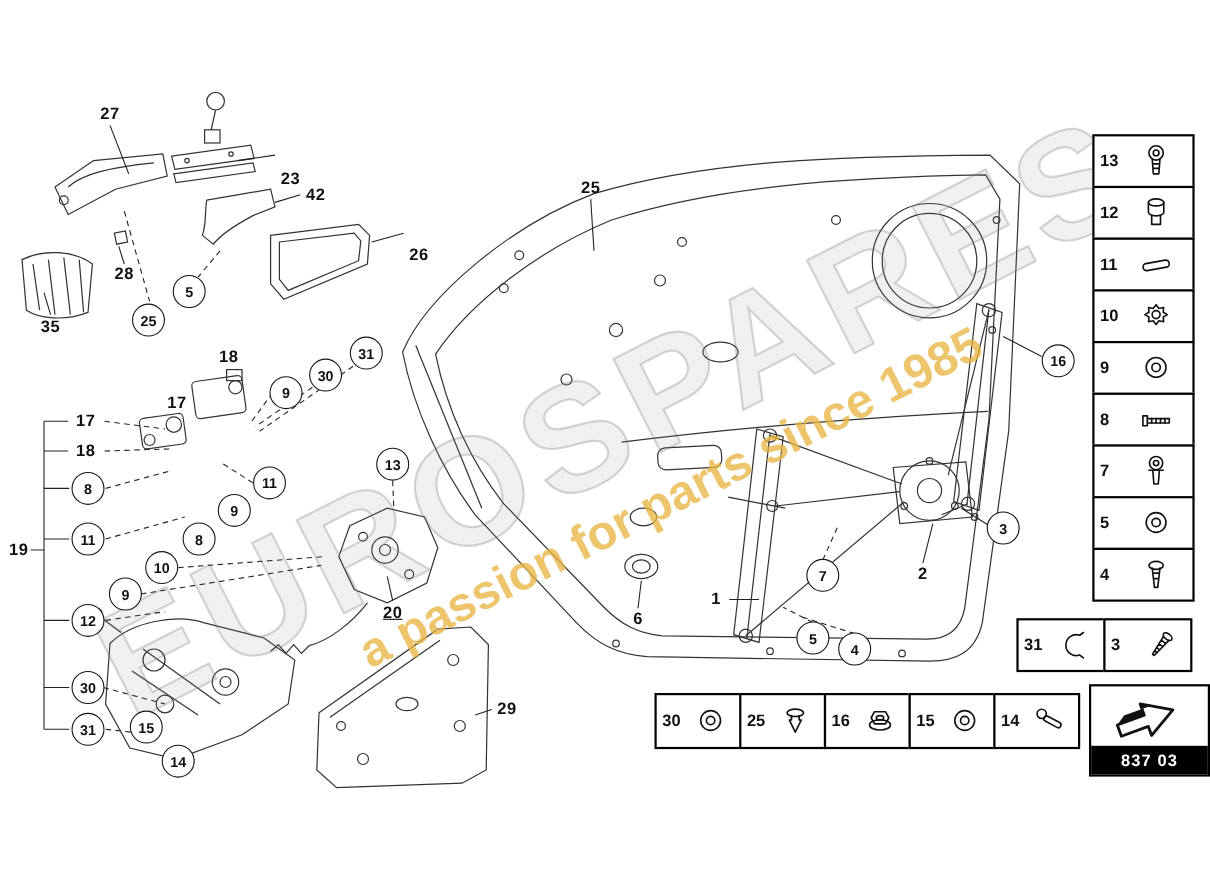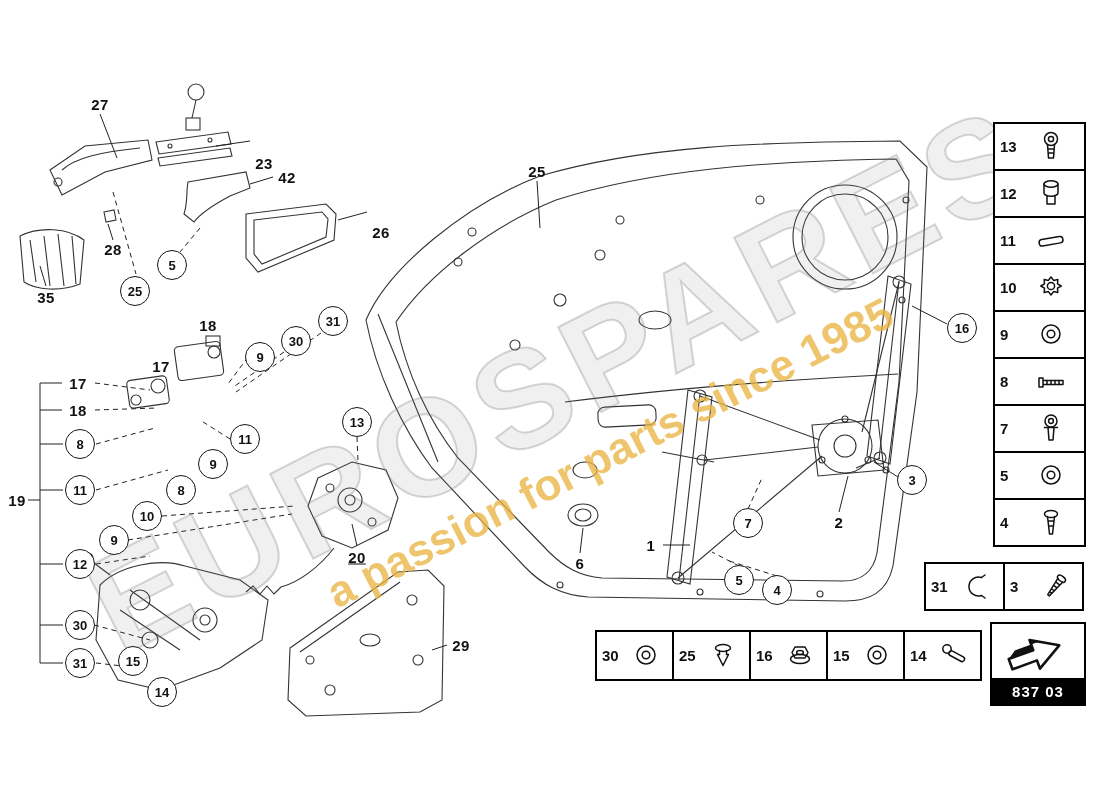--- a/index.html
+++ b/index.html
@@ -24,21 +24,21 @@
   .legend-icon svg{stroke:#111;fill:none;stroke-width:1.5;stroke-linecap:round;stroke-linejoin:round}
   #legend-right{position:absolute;left:993px;top:122px;width:93px;display:flex;flex-direction:column;z-index:5}
   #legend-right .legend-cell{height:49px;margin-top:-2px}
   #legend-right .legend-cell:first-child{margin-top:0}
   #legend-pair{position:absolute;left:924px;top:562px;display:flex;z-index:5}
   #legend-pair .legend-cell{width:81px;height:49px}
   #legend-pair .legend-cell+.legend-cell{margin-left:-2px}
   #legend-bottom{position:absolute;left:595px;top:630px;display:flex;z-index:5}
   #legend-bottom .legend-cell{width:79px;height:51px}
   #legend-bottom .legend-cell+.legend-cell{margin-left:-2px}
-  #code-box{position:absolute;left:990px;top:622px;width:96px;height:84px;border:2px solid #000;
+  #code-box{position:absolute;left:990px;top:622px;width:110px;height:84px;border:2px solid #000;
     background:#fff;display:flex;flex-direction:column;z-index:5}
   #code-arrow{flex:1;display:flex;align-items:center;justify-content:center}
   #code-label{height:26px;background:#000;color:#fff;display:flex;align-items:center;justify-content:center;
     font-size:15px;font-weight:700;letter-spacing:1px}
 </style>
 </head>
 <body>
 
 <div id="stage">
 

